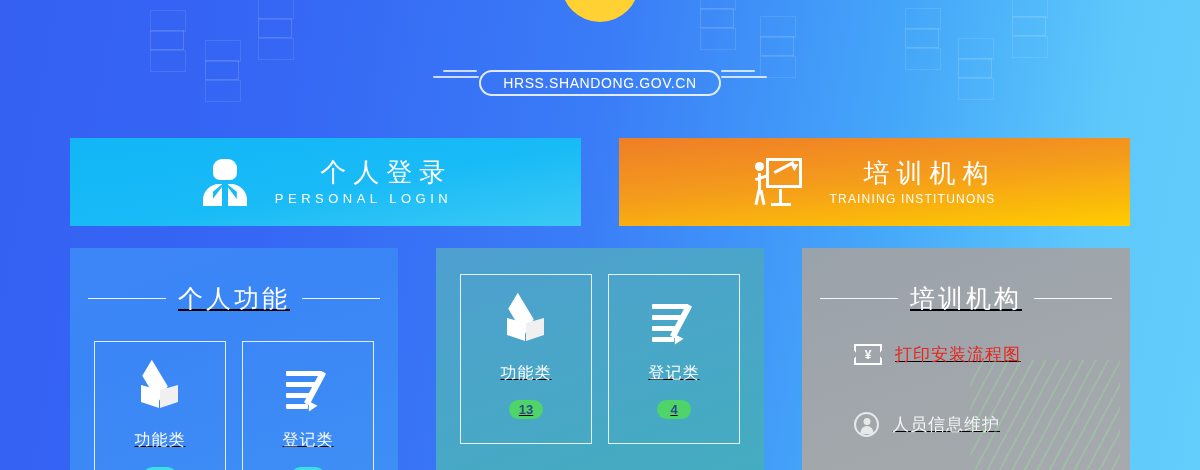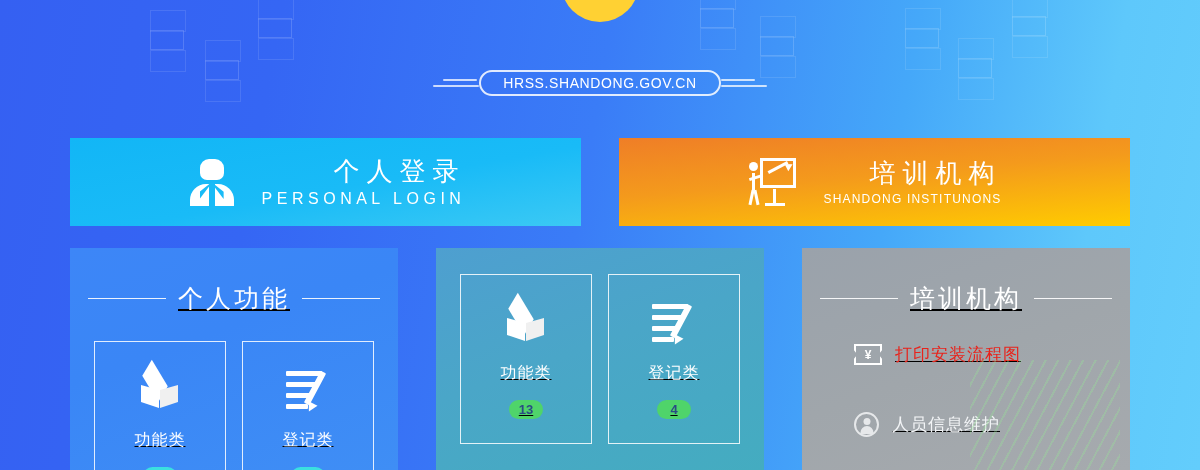--- a/index.html
+++ b/index.html
@@ -27,21 +27,21 @@
     content:"";position:absolute;left:50%;transform:translateX(-50%);top:0;
     width:34px;height:30px;background:linear-gradient(180deg,#5aa8f6,#49a4f8);
     border-radius:0 0 20px 20px;
   }
   .title{
     position:absolute;top:26px;left:0;width:1200px;text-align:center;
     font-family:"DejaVu Sans","Liberation Sans",sans-serif;
     font-size:33px;font-weight:bold;color:#fff;letter-spacing:2px;
     text-shadow:0 2px 5px rgba(20,60,150,.35);
   }
-  .url-row{position:absolute;top:70px;left:0;width:1200px;display:flex;align-items:center;justify-content:center;gap:0;}
+  .url-row{position:absolute;top:70px;left:0;width:1200px;display:flex;justify-content:center;gap:0;}
   .dash{display:flex;flex-direction:column;gap:4px;}
   .dash i{display:block;height:2px;background:rgba(255,255,255,.75);border-radius:2px;}
   .dash i:nth-child(1){width:34px;margin-left:10px;}
   .dash i:nth-child(2){width:46px;}
   .dash.r i:nth-child(1){width:34px;margin-left:0;margin-right:10px;}
   .url-pill{
     border:2px solid rgba(255,255,255,.85);border-radius:16px;
     padding:3px 22px;color:#fff;font-size:14px;letter-spacing:.6px;
     font-family:"Liberation Sans",sans-serif;
   }
@@ -49,21 +49,21 @@
   
   .login-row{position:absolute;top:138px;left:0;width:1200px;height:88px;
     display:flex;gap:38px;padding:0 70px;text-align:right;}
   .login-card{flex:1;position:relative;display:flex;align-items:center;justify-content:center;gap:22px;cursor:pointer;}
   .lc-personal{background:linear-gradient(170deg,#12b6f6 0%,#19bbf7 55%,#3bc9f4 100%);}
   .lc-unit{background:linear-gradient(170deg,#22c241 0%,#2ec84b 45%,#63d97b 100%);}
   .lc-train{background:linear-gradient(175deg,#ef7e27 0%,#f49a1c 45%,#ffcc00 100%);}
   .lc-icon{width:52px;height:52px;position:relative;flex:none;}
   .lc-text{color:#fff;line-height:1;}
   .lc-cn{font-family:"DejaVu Sans","Liberation Sans",sans-serif;font-size:26px;letter-spacing:7px;font-weight:500;}
-  .lc-en{font-size:16px;letter-spacing:4.5px;margin-top:7px;padding-left:2px;}
+  .lc-en{font-size:13px;letter-spacing:4.5px;margin-top:7px;padding-left:2px;}
   .lc-train .lc-en{letter-spacing:1.2px;font-size:12px;}
 
   
   .ic-person .head{position:absolute;left:14px;top:3px;width:24px;height:21px;background:#fff;border-radius:9px 9px 7px 7px;}
   .ic-person .body{position:absolute;left:4px;top:28px;width:44px;height:22px;background:#fff;border-radius:16px 16px 0 0;}
   .ic-person .tie{position:absolute;left:23px;top:27px;width:6px;height:23px;background:#19bbf7;transform:skewY(0deg);z-index:2;}
   .ic-person .collarL{position:absolute;left:14px;top:27px;width:11px;height:16px;background:#19bbf7;
      clip-path:polygon(100% 0,100% 10%,0 100%,0 55%);}
   .ic-person .collarR{position:absolute;left:27px;top:27px;width:11px;height:16px;background:#19bbf7;
      clip-path:polygon(0 0,0 10%,100% 100%,100% 55%);}
@@ -195,21 +195,21 @@
       <div class="phead"></div>
         <div class="pbody"></div>
         <div class="parm"></div>
       <div class="pleg1"></div>
         <div class="pleg2"></div>
       <div class="stand"></div>
         <div class="base"></div>
     </div>
     <div class="lc-text">
       <div class="lc-cn">培训机构</div>
-      <div class="lc-en">SHANDONG INSTITUNONS</div>
+      <div class="lc-en">TRAINING INSTITUNONS</div>
     </div>
   </div>
 </div>
 
 <div class="panel-row">
 
   <div class="panel p-personal">
     <div class="panel-title">
       <span class="ln"></span>
       <span>个人功能</span>

